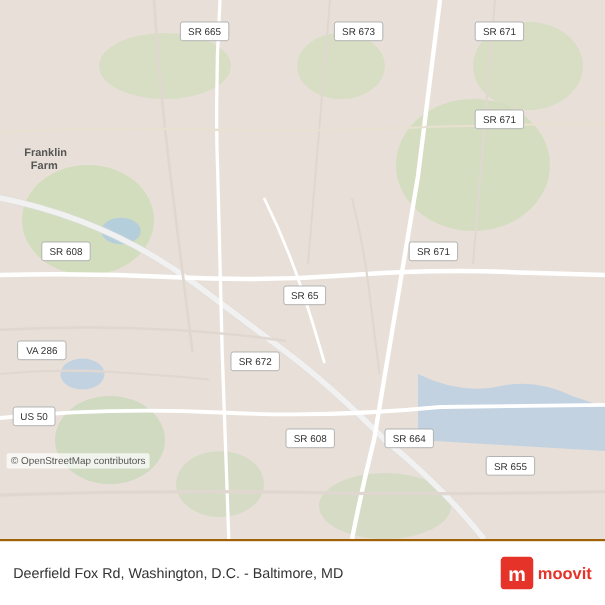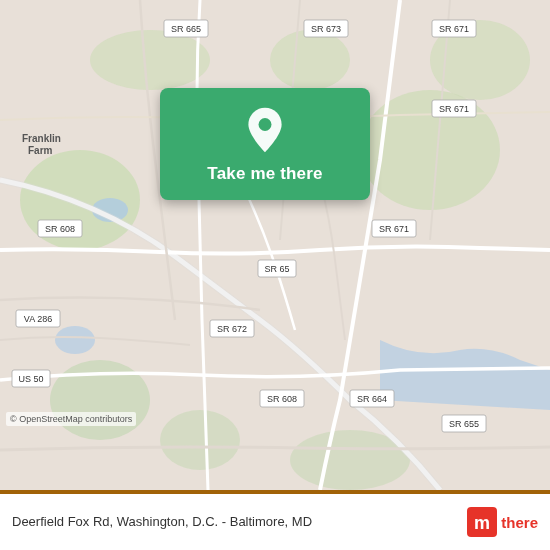--- a/index.html
+++ b/index.html
@@ -54,21 +54,21 @@
     }
 
     
     #bottom-bar {
       width: 550px;
       height: 60px;
       background-color: #fff;
       display: flex;
       align-items: center;
       padding: 0 12px;
-      border-top: 4px solid #a16207;
+      border-top: 2px solid #a16207;
     }
 
     .bottom-location-text {
       flex: 1;
       font-size: 13px;
       color: #333;
       line-height: 1.3;
     }
 
     .moovit-logo {
@@ -178,35 +178,27 @@
     <rect x="16" y="310" width="44" height="17" rx="2" fill="#fff" stroke="#aaa" stroke-width="0.8"></rect>
     <text x="38" y="322" font-size="9" text-anchor="middle" fill="#333" font-family="Arial">VA 286</text>
 
     <rect x="12" y="370" width="38" height="17" rx="2" fill="#fff" stroke="#aaa" stroke-width="0.8"></rect>
     <text x="31" y="382" font-size="9" text-anchor="middle" fill="#333" font-family="Arial">US 50</text>
 
     <text x="22" y="142" font-size="10" fill="#555" font-family="Arial" font-weight="bold">Franklin</text>
     <text x="28" y="154" font-size="10" fill="#555" font-family="Arial" font-weight="bold">Farm</text>
   </svg>
 
-  <div class="location-card">
-
-    <svg class="location-pin" viewBox="0 0 48 52" xmlns="http://www.w3.org/2000/svg">
-      <path d="M24 2 C14 2 6 10 6 20 C6 32 24 50 24 50 C24 50 42 32 42 20 C42 10 34 2 24 2 Z" fill="white" opacity="0.95"></path>
-      <circle cx="24" cy="20" r="7" fill="#3aaa6e"></circle>
-    </svg>
-    <button class="take-me-there-btn">Take me there</button>
-  </div>
 
   <div class="copyright-text">© OpenStreetMap contributors</div>
 </div>
 
 <div id="bottom-bar">
   <span class="bottom-location-text">Deerfield Fox Rd, Washington, D.C. - Baltimore, MD</span>
   <div class="moovit-logo">
 
     <svg class="moovit-m" viewBox="0 0 30 30" xmlns="http://www.w3.org/2000/svg">
       <rect width="30" height="30" rx="4" fill="#e63329"></rect>
       <text x="15" y="22" font-size="18" font-weight="bold" text-anchor="middle" fill="white" font-family="Arial">m</text>
     </svg>
-    <span class="moovit-text">there</span>
+    <span class="moovit-text">moovit</span>
   </div>
 </div>
 
 </body></html>

